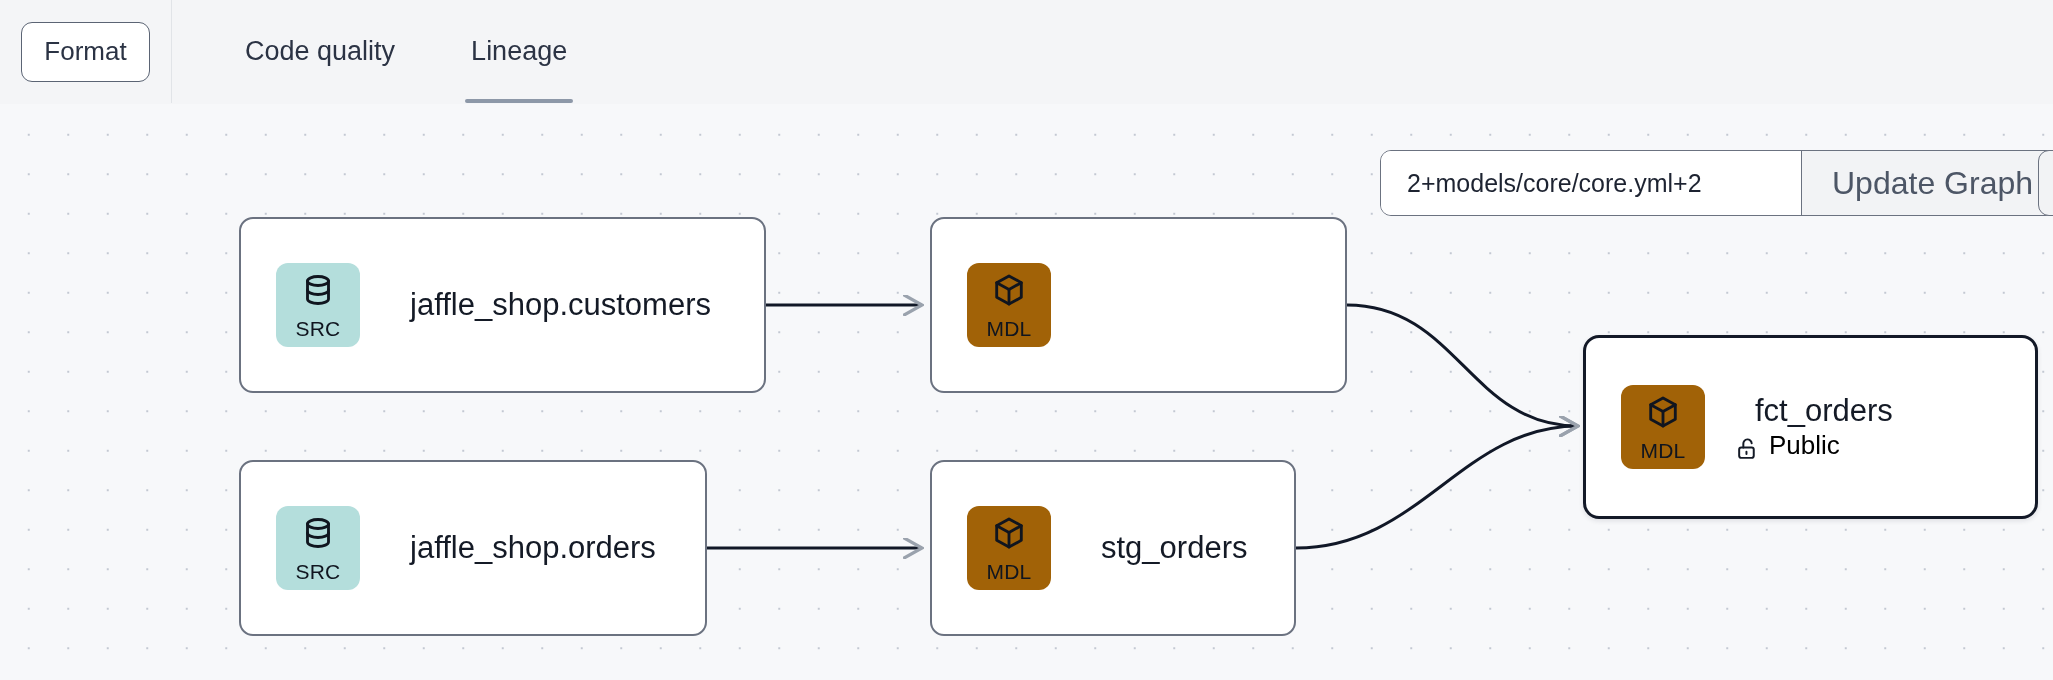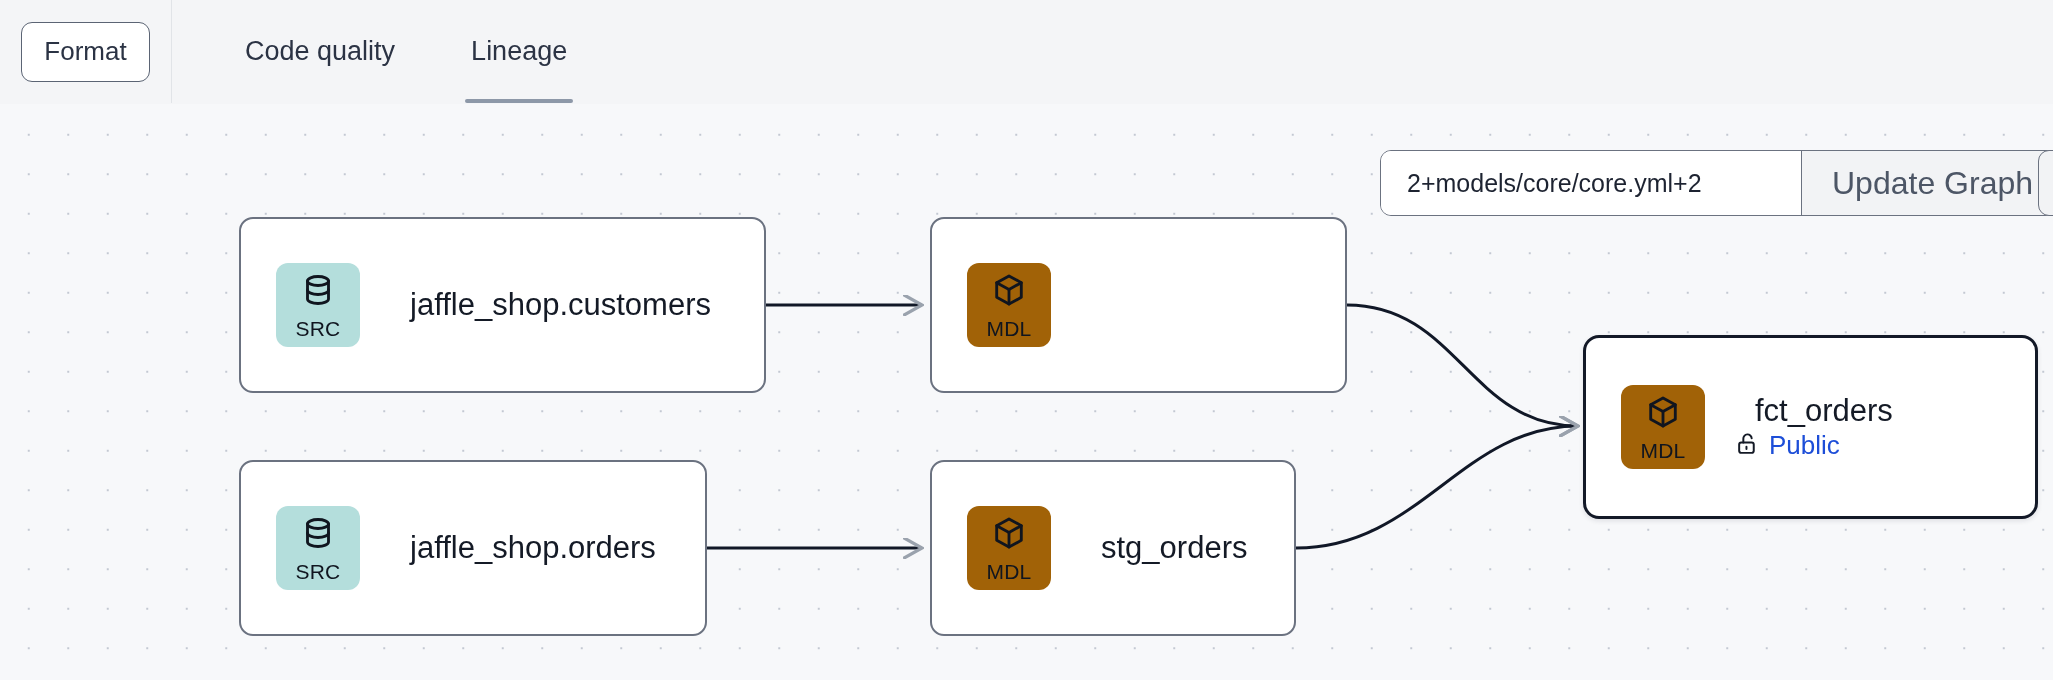--- a/index.html
+++ b/index.html
@@ -153,24 +153,24 @@
   .node-title {
     font-size: 31px;
     color: #141a26;
     line-height: 1.15;
     white-space: nowrap;
     margin-left: 20px;
   }
 
   .node-sub {
     display: flex;
-    align-items: flex-start;
+    align-items: flex-end;
     gap: 9px;
     font-size: 26px;
-    color: #1d4ed8;
+    color: #000000;
     line-height: 1.15;
   }
 
   
   .graph-controls {
     position: absolute;
     top: 46px;
     left: 1380px;
     display: flex;
     align-items: stretch;

